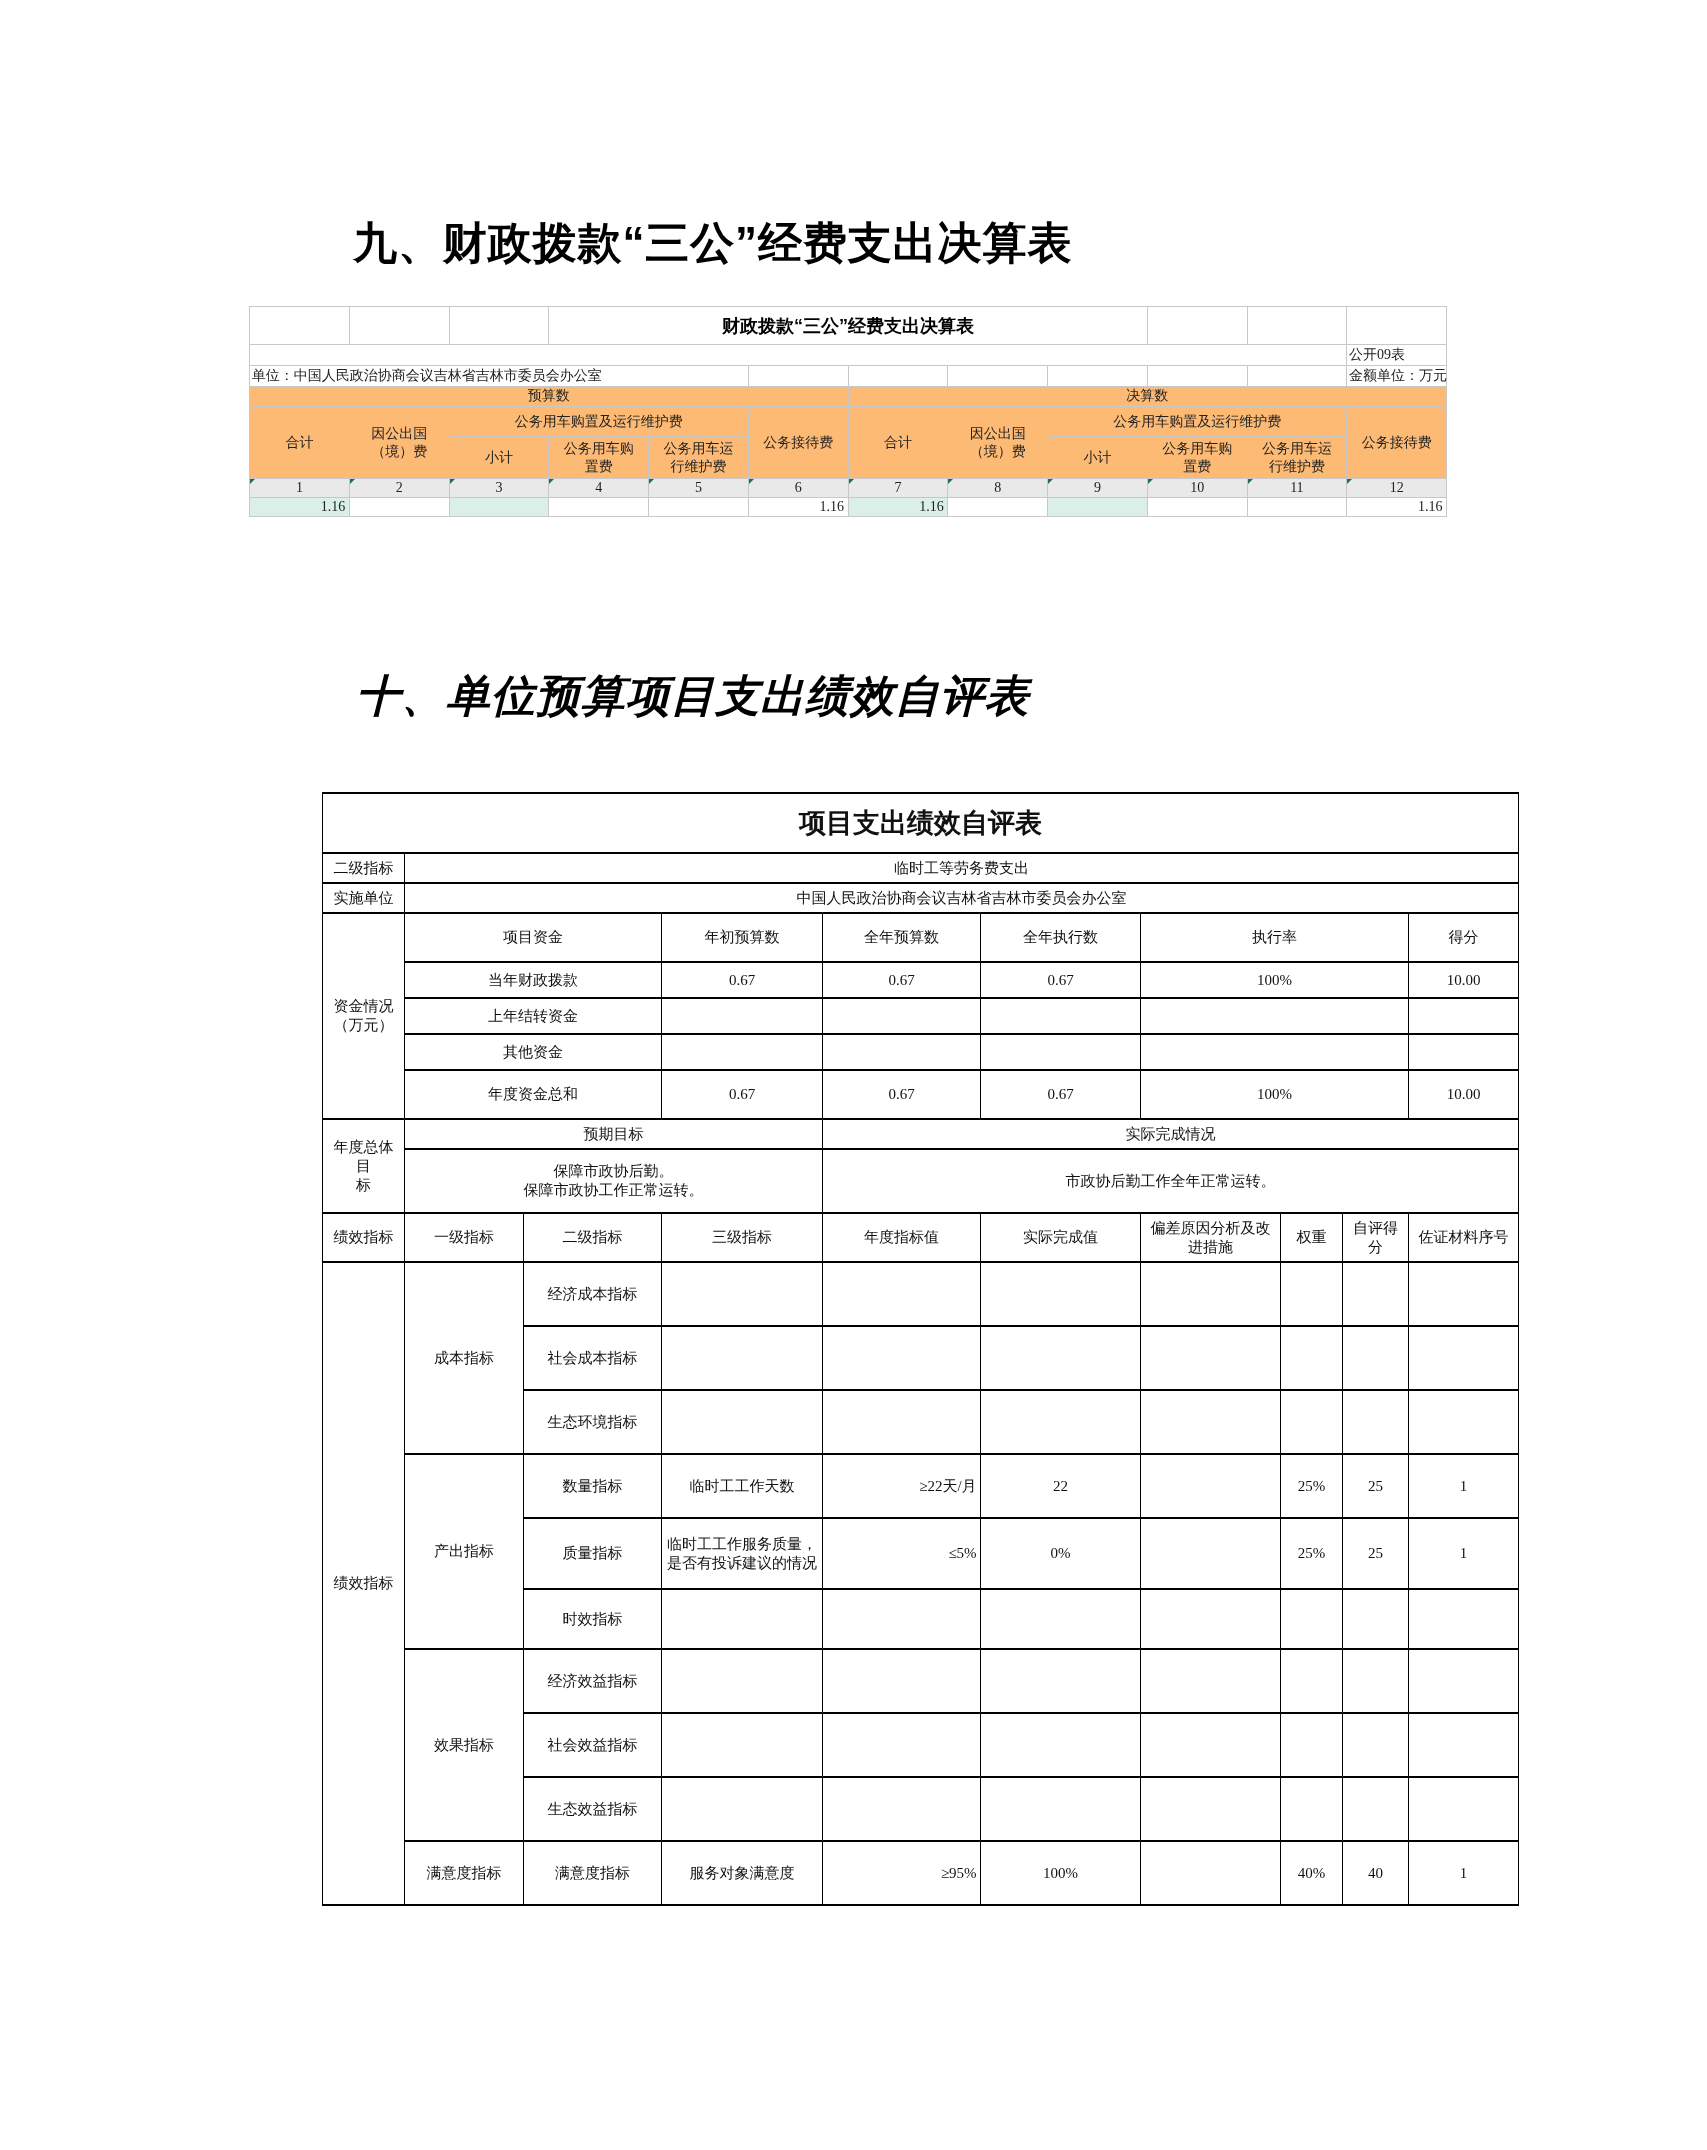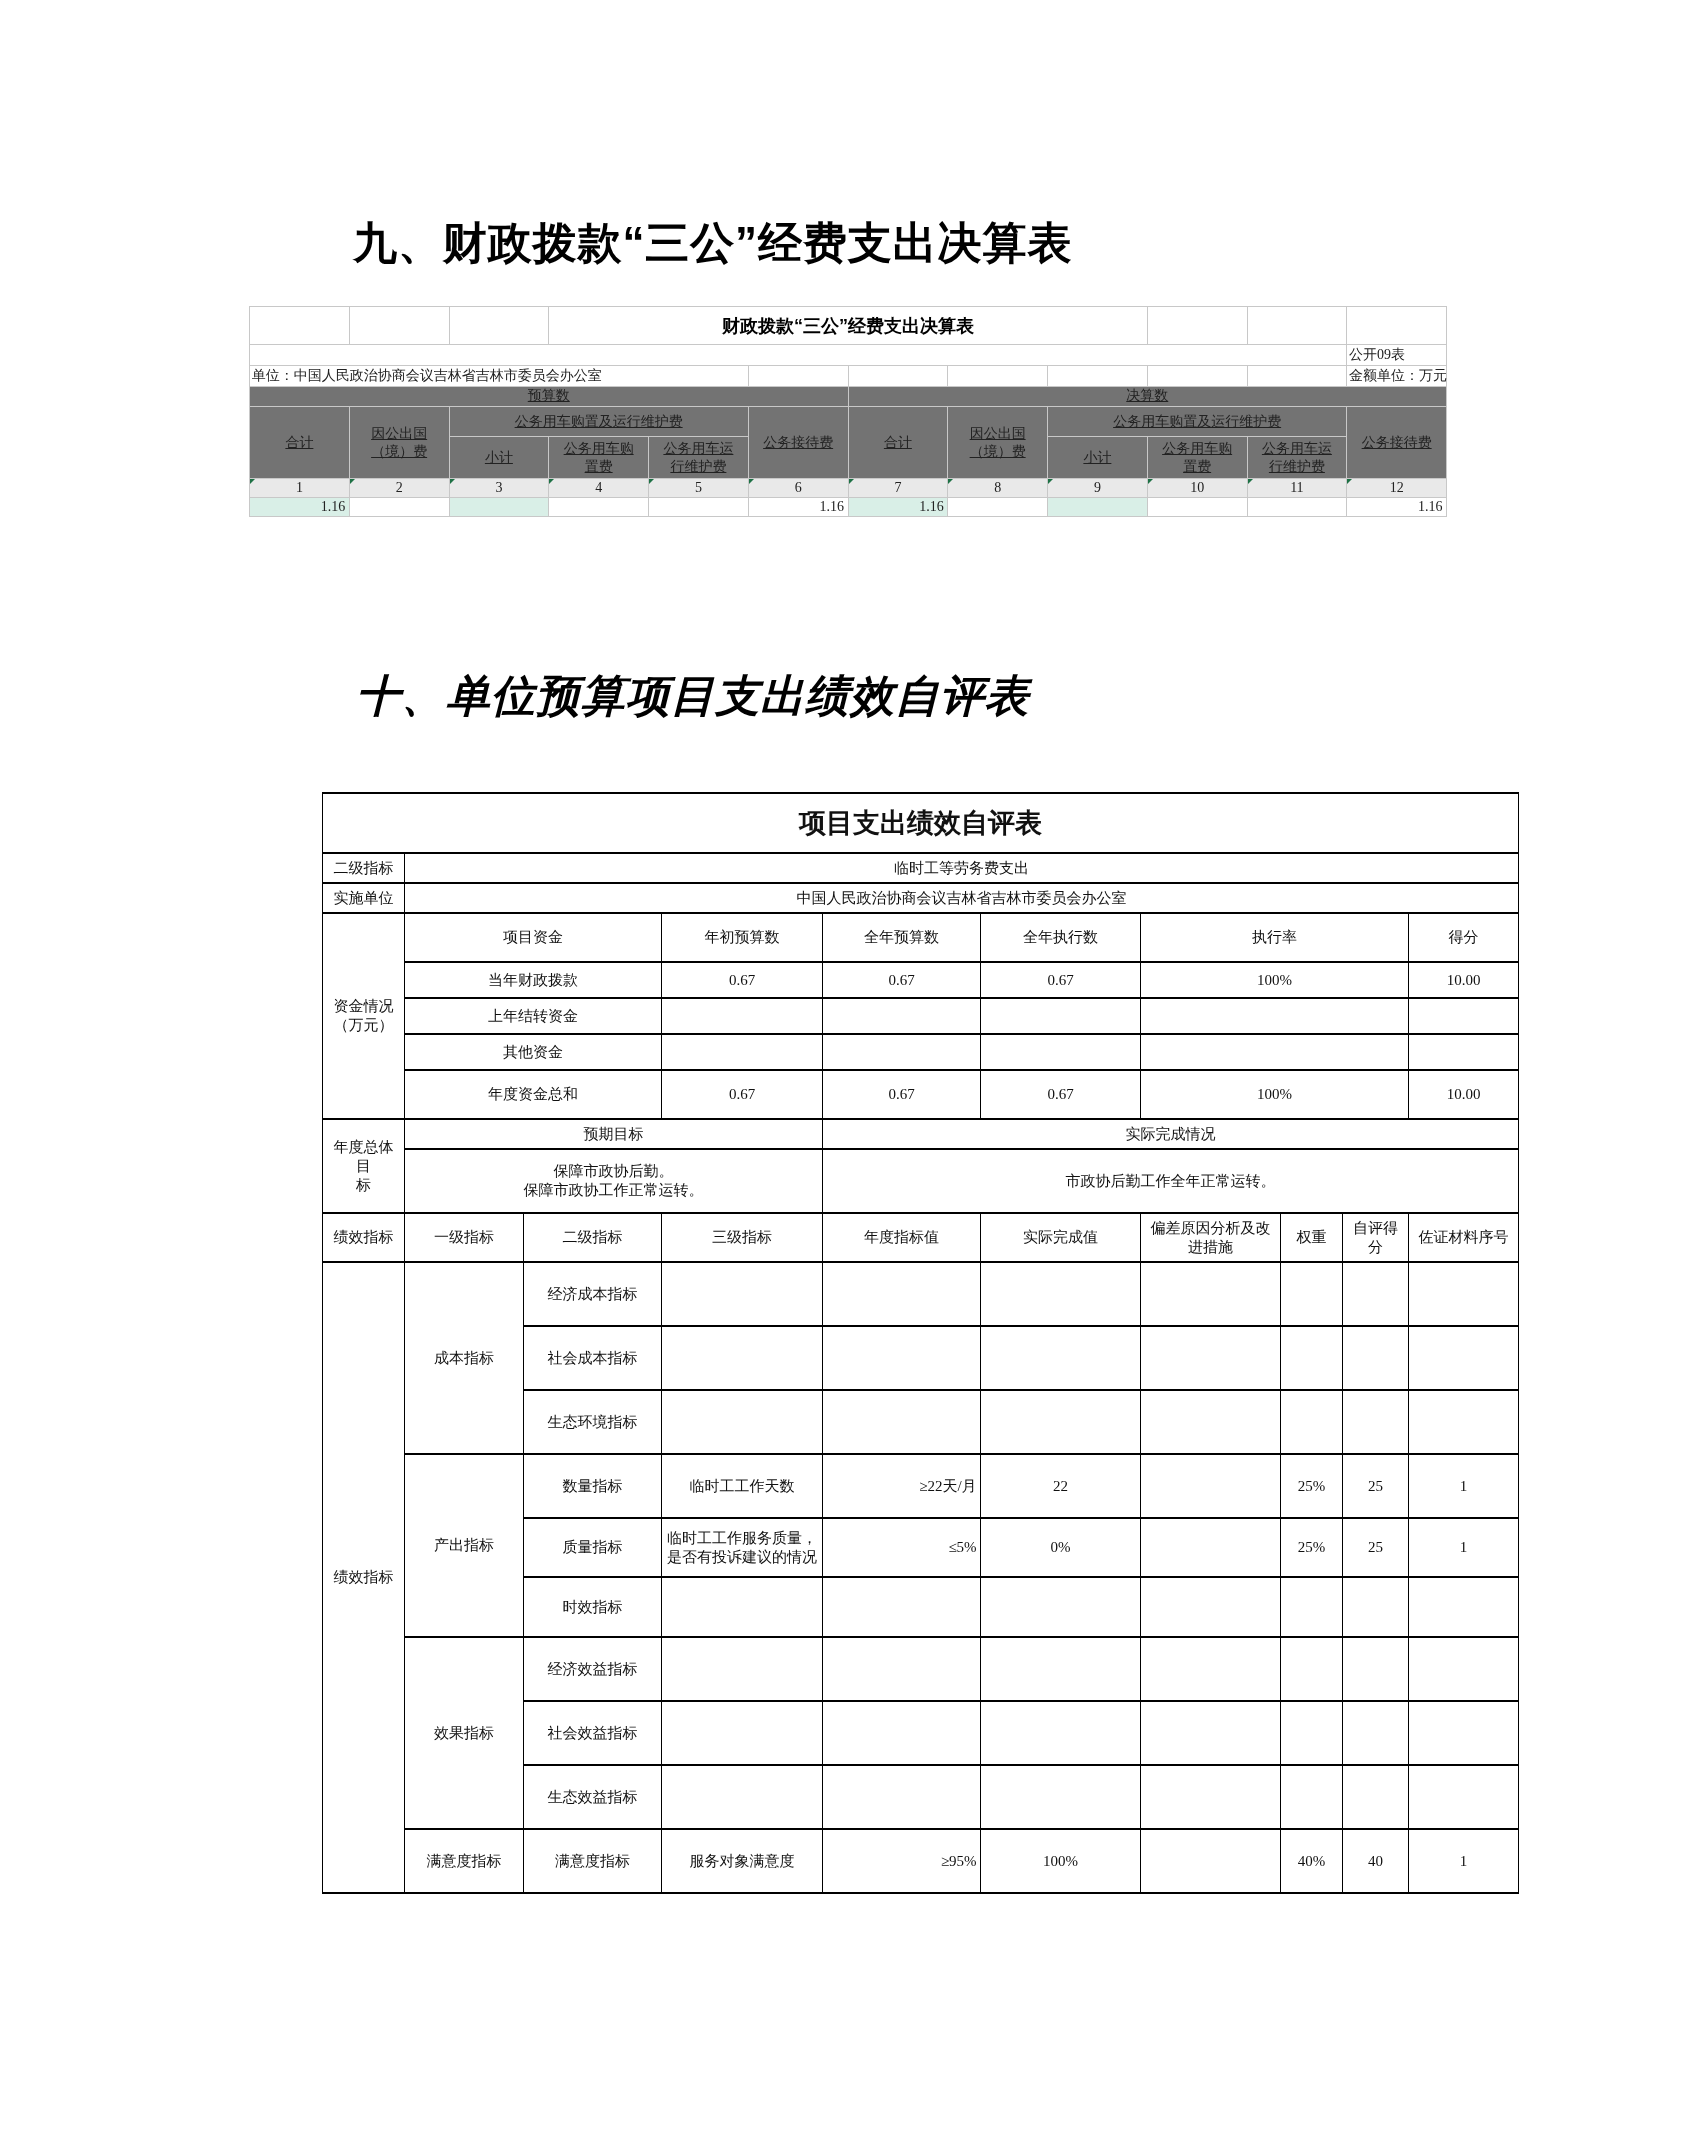--- a/index.html
+++ b/index.html
@@ -12,40 +12,40 @@
 
   
   #t1wrap{position:absolute;left:249px;top:306px;}
   .t1{border-collapse:collapse;table-layout:fixed;width:1198px;font-size:14px;color:#222;}
   .t1 td{border:0.9px solid #c8c8c8;text-align:center;vertical-align:middle;padding:0.9px 1.7px;overflow:visible;}
   .t1 .rt{height:38px;} .t1 .r2{height:20px;} .t1 .r3{height:19.4px;} .t1 .r4{height:20px;}
   .t1 .r5{height:30px;} .t1 .r6{height:42px;} .t1 .r7{height:18px;} .t1 .r8{height:18.5px;}
   .t1-title{font-size:18px;font-weight:700;color:#000;
             font-family:"Liberation Sans","DejaVu Sans",sans-serif;white-space:nowrap;}
   .t1 .left{text-align:left;white-space:nowrap;}
-  .t1 .hdr{background:#737373;text-decoration:underline;}
+  .t1 .hdr{background:#fdba74;}
   .t1 .num{position:relative;background:#e9e9e9;}
   .t1 .num::before{content:"";position:absolute;top:0;left:0;
        border-top:5.6px solid #1e7145;border-right:5.6px solid transparent;}
   .t1 .val{text-align:right;padding-right:3.4px;padding-left:39px;}
   .t1 .cyan{background:#d9efe7;}
   .preline{white-space:pre-line;}
   #note{position:absolute;left:250px;top:520px;width:1220px;font-size:15.5px;
         line-height:1.62;text-align:justify;color:#111;}
 
   
   #t2wrap{position:absolute;left:322px;top:755px;margin-top:37px;}
   .t2{border-collapse:collapse;table-layout:fixed;width:1196px;font-size:15px;color:#111;}
   .t2 td{border:1.3px solid #000;border-top-width:2.6px;border-bottom-width:2.6px;
          text-align:center;vertical-align:middle;padding:1.3px 3.4px;word-break:break-all;}
   .t2-title{font-size:27px;font-weight:700;
             font-family:"Liberation Sans","DejaVu Sans",sans-serif;}
   .t2 .tleft{text-align:right;}
   .rh140{height:60px;} .rh70{height:30px;} .rh113{height:49px;} .rh108{height:36px;}
-  .rh148{height:64px;} .rh166{height:59px;} .rh130{height:60px;}
+  .rh148{height:64px;} .rh166{height:71px;} .rh130{height:60px;}
 </style>
 </head>
 <body>
 
 <div id="page">
 
   <div id="h9" class="heading">九、财政拨款“三公”经费支出决算表</div>
 
   <div id="t1wrap">
     <table class="t1">

